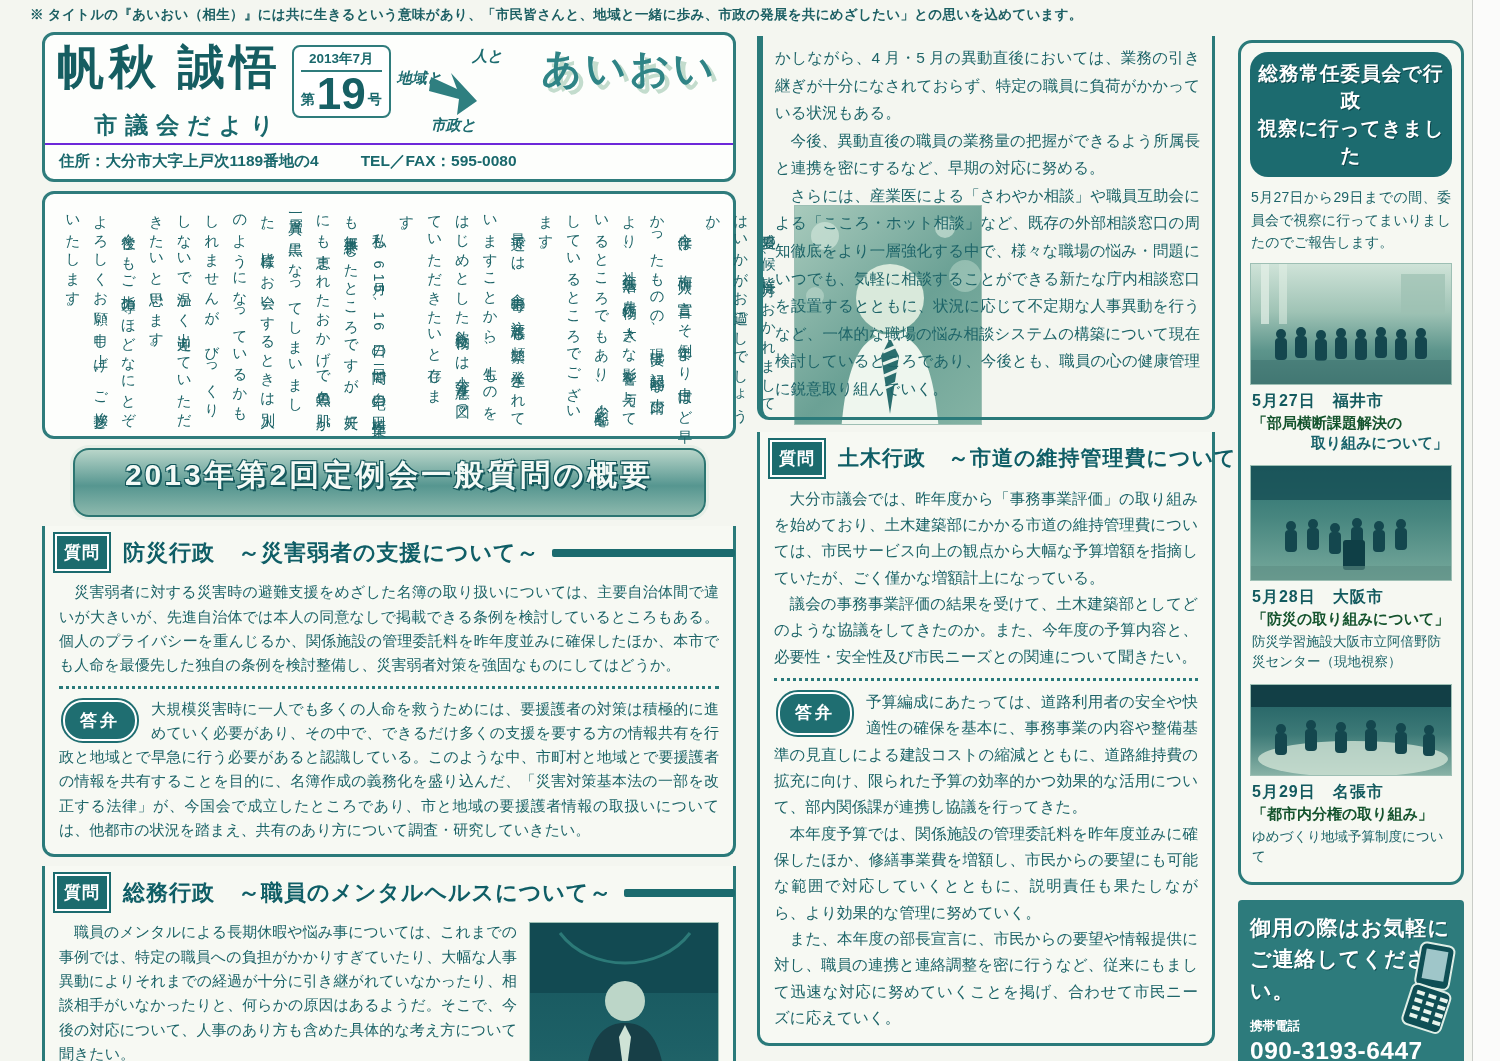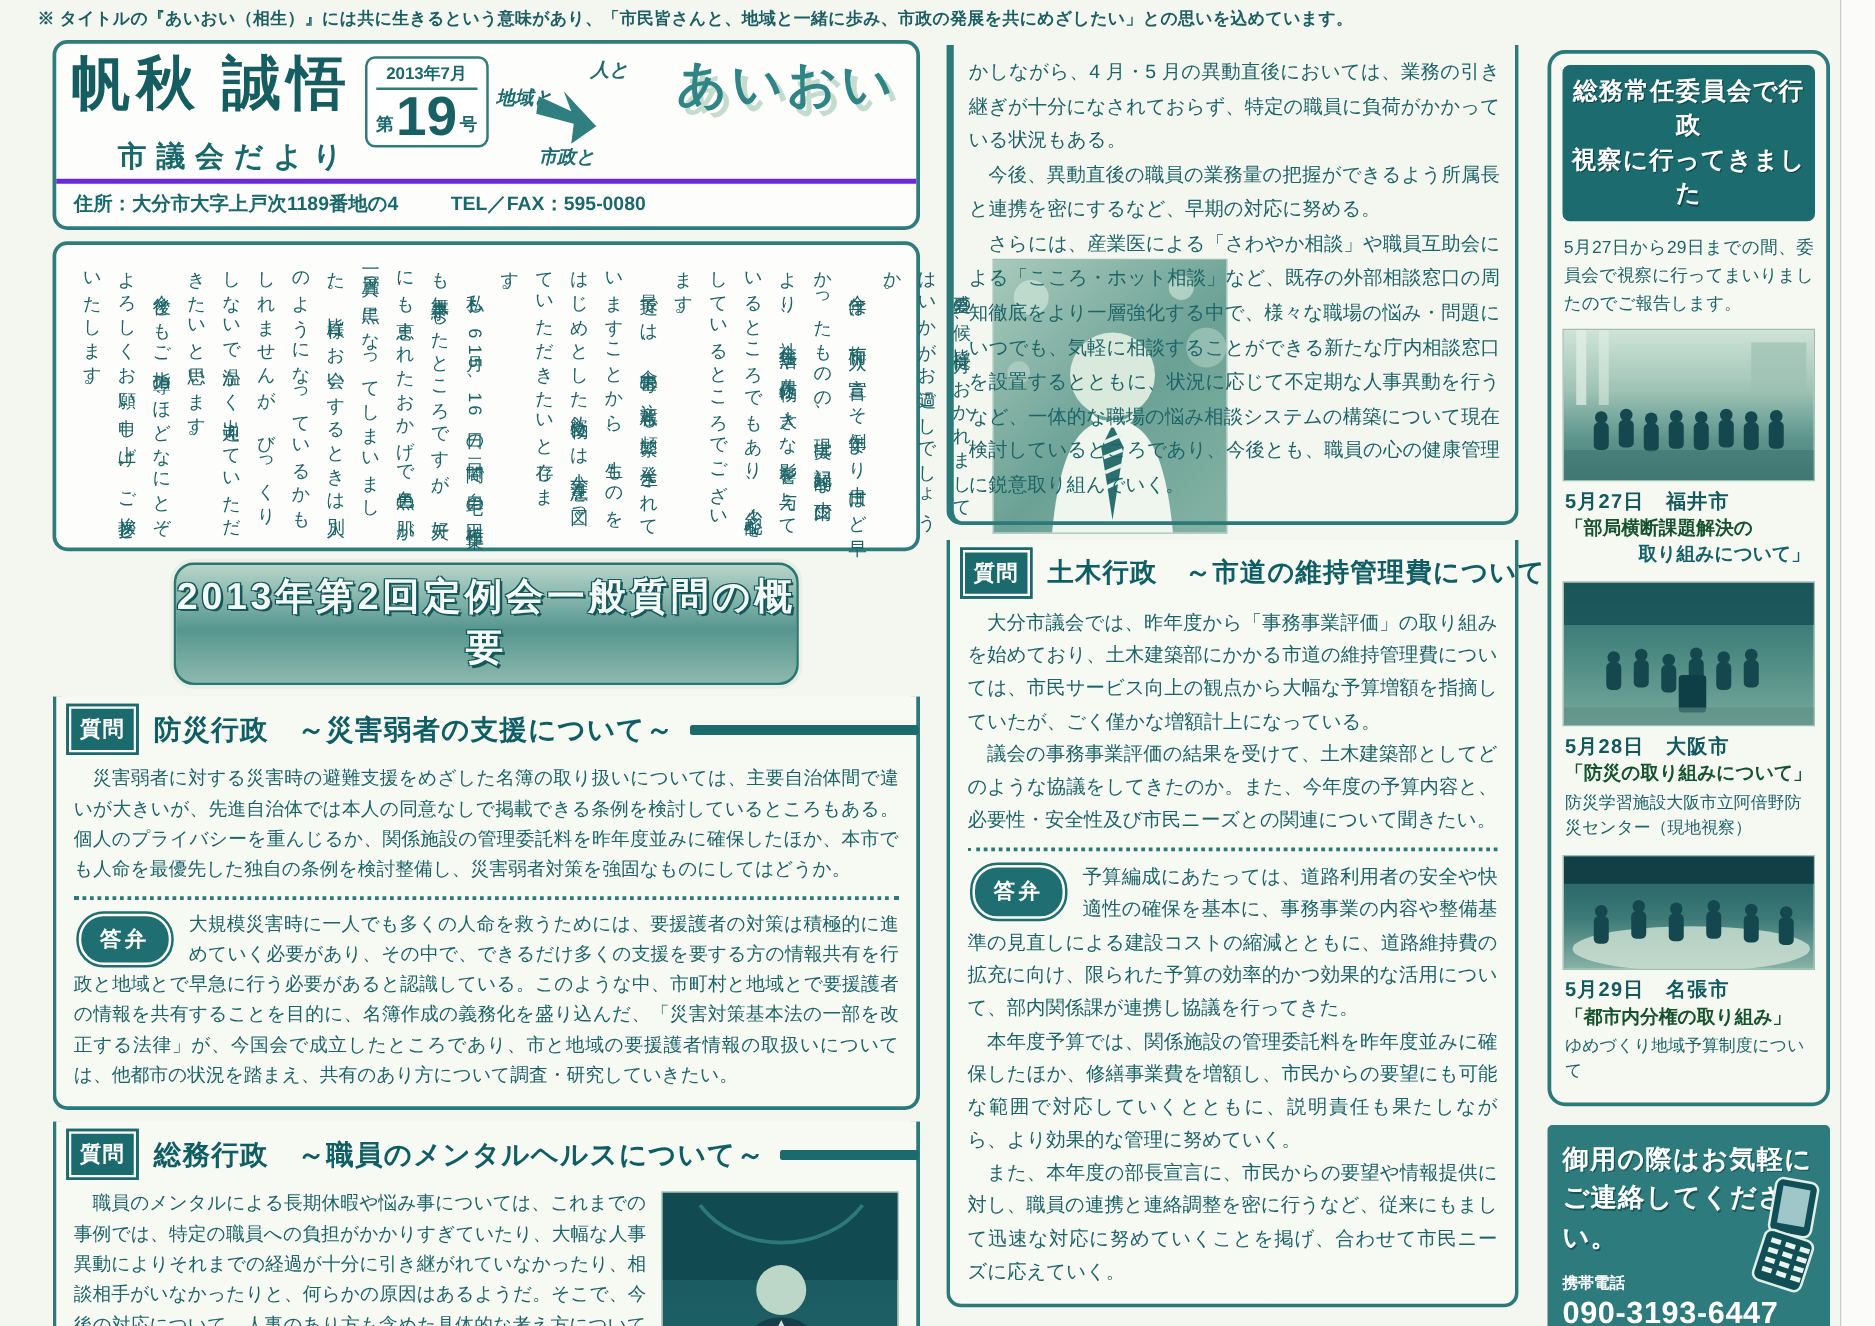--- a/index.html
+++ b/index.html
@@ -27,28 +27,28 @@
   .issue-no { display:flex; align-items:flex-end; justify-content:center; gap:2px; padding:2px 0 0; }
   .issue-no .pre, .issue-no .suf { font-size:14px; font-weight:bold; color:#19686c; padding-bottom:5px; }
   .issue-no .num { font-size:44px; font-weight:900; color:#176064; line-height:.9; }
   .slogan { position:relative; width:104px; height:92px; flex:none; margin-top:6px; }
   .slogan span { position:absolute; font-size:15px; font-weight:900; font-style:italic; color:#1c6b6f; white-space:nowrap; }
   .slogan .w1 { top:-2px; right:2px; }
   .slogan .w2 { top:20px; left:-4px; }
   .slogan .w3 { bottom:6px; left:30px; }
   .slogan svg { position:absolute; left:26px; top:22px; }
   .mh-title { margin-left:auto; font-size:40px; font-weight:900; color:#2f8486; letter-spacing:3px; line-height:1.25; text-shadow:5px 5px 0 #c3dccd; white-space:nowrap; padding-right:4px; }
-  .mh-addr { border-top:4px solid #6d28d9; margin:2px -12px 0; padding:6px 14px 7px; display:flex; gap:42px; font-size:15.5px; font-weight:bold; color:#19686c; }
+  .mh-addr { border-top:2px solid #6d28d9; margin:2px -12px 0; padding:6px 14px 7px; display:flex; gap:42px; font-size:15.5px; font-weight:bold; color:#19686c; }
 
   .greeting { border:3px solid #2f7c7c; border-radius:12px; background:#fdfefc; padding:11px 13px; display:flex; gap:12px; height:248px; }
   .greeting-text { flex:1; writing-mode:vertical-rl; white-space:pre-line; font-size:14.5px; line-height:1.92; letter-spacing:2.5px; color:#1d6468; height:100%; }
   .portrait { width:188px; height:100%; flex:none; border:1px solid #9dbfb4; background:linear-gradient(135deg,#a8cabc,#6ba195 55%,#84b3a4); position:relative; overflow:hidden; }
   .portrait svg { position:absolute; left:0; top:0; }
 
-  .banner { align-self:center; width:500px; text-align:center; background:linear-gradient(180deg,#b8d5c9,#569690 55%,#8db9ad); border:2px solid #2c7672; border-radius:16px; box-shadow:0 0 0 3px #e7efe7; padding:5px 0 7px; }
+  .banner { align-self:center; width:633px; text-align:center; background:linear-gradient(180deg,#b8d5c9,#569690 55%,#8db9ad); border:2px solid #2c7672; border-radius:16px; box-shadow:0 0 0 3px #e7efe7; padding:5px 0 19px; }
   .banner span { font-size:30px; font-weight:900; letter-spacing:3px; color:#f4faf6; text-shadow:2px 2px 0 #14585c, -1px -1px 0 #14585c, 1px -1px 0 #14585c, -1px 1px 0 #14585c; }
 
   .section { border:3px solid #2a7a7a; border-top:none; border-radius:0 0 12px 12px; padding:6px 14px 12px; background:#f7f9f3; }
   .sec-head { display:flex; align-items:center; gap:12px; margin:0 -6px 7px; }
   .q-badge { flex:none; background:#1b6b6e; color:#fff; font-size:17px; font-weight:bold; padding:7px 9px; box-shadow:inset 0 0 0 2px #fff; border:2px solid #1b6b6e; letter-spacing:1px; }
   .sec-title { font-size:22px; font-weight:900; color:#0f5e66; white-space:nowrap; letter-spacing:1px; }
   .head-bar { flex:1; height:8px; background:#1b6b6e; border-radius:2px; margin-right:-10px; }
   .body-text { font-size:15px; line-height:1.62; text-align:justify; color:#1d6468; white-space:pre-line; }
   .dotted { border-top:3px dotted #2a7a7a; margin:8px 0; overflow:hidden; }
   .a-badge { float:left; background:#1f6e71; color:#fff; font-size:17px; font-weight:bold; padding:5px 15px; border-radius:20px; border:2px solid #fff; outline:2px solid #1f6e71; margin:3px 14px 4px 4px; letter-spacing:3px; }
@@ -58,21 +58,21 @@
   .col-mid { position:absolute; left:757px; top:36px; width:458px; display:flex; flex-direction:column; gap:12px; }
   .cont-box { border:3px solid #2a7a7a; border-top:none; border-left-width:6px; border-radius:0 0 12px 12px; padding:8px 12px 14px; }
   .cont-box .body-text { font-size:15.5px; line-height:1.78; }
   .sec-mid .body-text { font-size:15.5px; line-height:1.7; }
   .notice { position:relative; padding-top:2px; min-height:300px; }
   .notice-title { text-align:center; font-size:30px; font-weight:900; color:#1f6e6e; letter-spacing:5px; margin-bottom:12px; }
 
   
   .col-right { position:absolute; left:1238px; top:40px; width:226px; }
   .inspect-box { border:3px solid #2a7a7a; border-radius:14px; padding:9px 9px 12px; background:#f6f8f2; }
-  .inspect-title { background:#1c6b6f; color:#fff; font-size:19.5px; font-weight:900; text-align:center; line-height:1.4; padding:8px 2px; border-radius:6px; letter-spacing:1px; text-shadow:1px 1px 0 #0c4449; }
+  .inspect-title { background:#1c6b6f; color:#fff; font-size:19.5px; font-weight:900; text-align:center; line-height:1.4; padding:8px 2px; border-radius:18px; letter-spacing:1px; text-shadow:1px 1px 0 #0c4449; }
   .inspect-intro { font-size:14px; line-height:1.6; margin:9px 1px 10px; text-align:justify; color:#1d6468; }
   .v-photo { width:100%; border:1px solid #9dbfb4; position:relative; overflow:hidden; margin-bottom:6px; }
   .v-photo.p1 { height:122px; background:linear-gradient(180deg,#cfe3d8 0%,#9fc3b5 40%,#5d958c 72%,#487f78 100%); }
   .v-photo.p2 { height:116px; background:linear-gradient(180deg,#2a6f70 0%,#47867f 45%,#77a99c 100%); }
   .v-photo.p3 { height:92px;  background:linear-gradient(180deg,#1c5b60 0%,#3d7a77 55%,#88b2a6 100%); }
   .v-cap { margin:2px 2px 12px; }
   .v-cap .line1 { font-size:16px; font-weight:900; color:#135a5f; letter-spacing:1px; }
   .v-cap .topic { font-size:15px; font-weight:bold; color:#14532d; line-height:1.45; }
   .v-cap .topic2 { font-size:15px; font-weight:bold; color:#17626a; text-align:right; padding-right:2px; }
   .v-cap .note { font-size:13.5px; line-height:1.5; color:#1d6468; margin-top:2px; }

